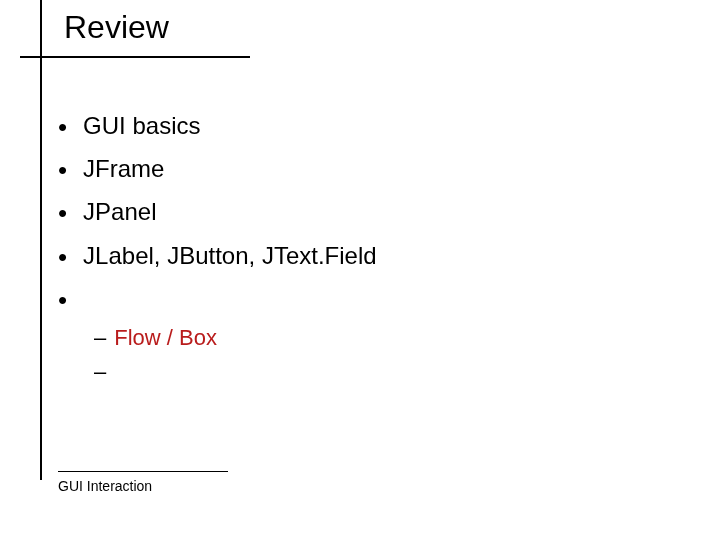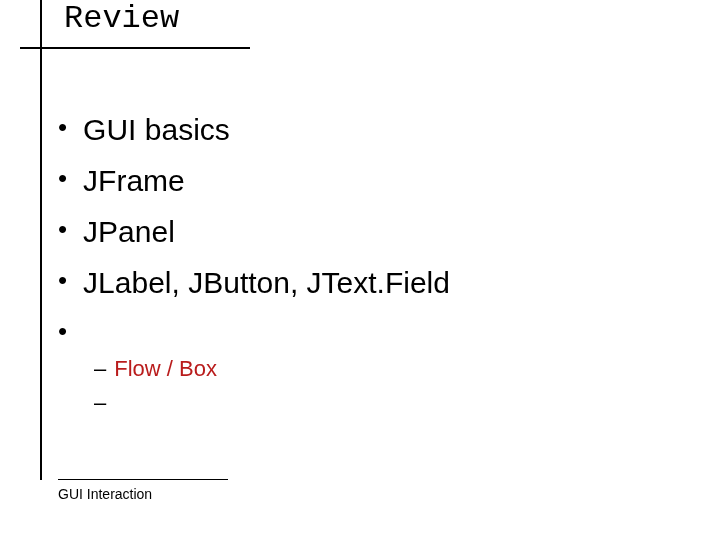--- a/index.html
+++ b/index.html
@@ -24,23 +24,22 @@
       position: absolute;
       left: 40px;
       top: 0;
       width: 2px;
       height: 480px;
       background: #000000;
     }
     .title-area {
       position: absolute;
       left: 20px;
-      top: 0;
+      top: 9px;
       width: 230px;
-      font-family: Liberation Mono, monospace;
     }
     .title {
       font-size: 32px;
       font-weight: normal;
       color: #000000;
       padding-left: 44px;
       padding-bottom: 10px;
     }
     .title-underline {
       height: 2px;
@@ -62,21 +61,21 @@
       margin-bottom: 12px;
     }
     .bullet-dot {
       font-size: 26px;
       color: #000000;
       line-height: 1;
       margin-right: 16px;
       margin-top: 4px;
     }
     .bullet-text {
-      font-size: 30px;
+      font-size: 24px;
       color: #000000;
       line-height: 1.3;
     }
     .sub-list {
       list-style: none;
       margin-left: 36px;
       margin-top: 4px;
     }
     .sub-item {
       display: flex;
@@ -88,21 +87,21 @@
       color: #000000;
       margin-right: 8px;
     }
     .sub-text {
       font-size: 22px;
       color: #b91c1c;
     }
     .footer-area {
       position: absolute;
       left: 58px;
-      bottom: 38px;
+      bottom: 46px;
       width: 170px;
     }
     .footer-rule {
       height: 1px;
       background: #000000;
       width: 100%;
       margin-bottom: 6px;
     }
     .footer-text {
       font-size: 14px;

